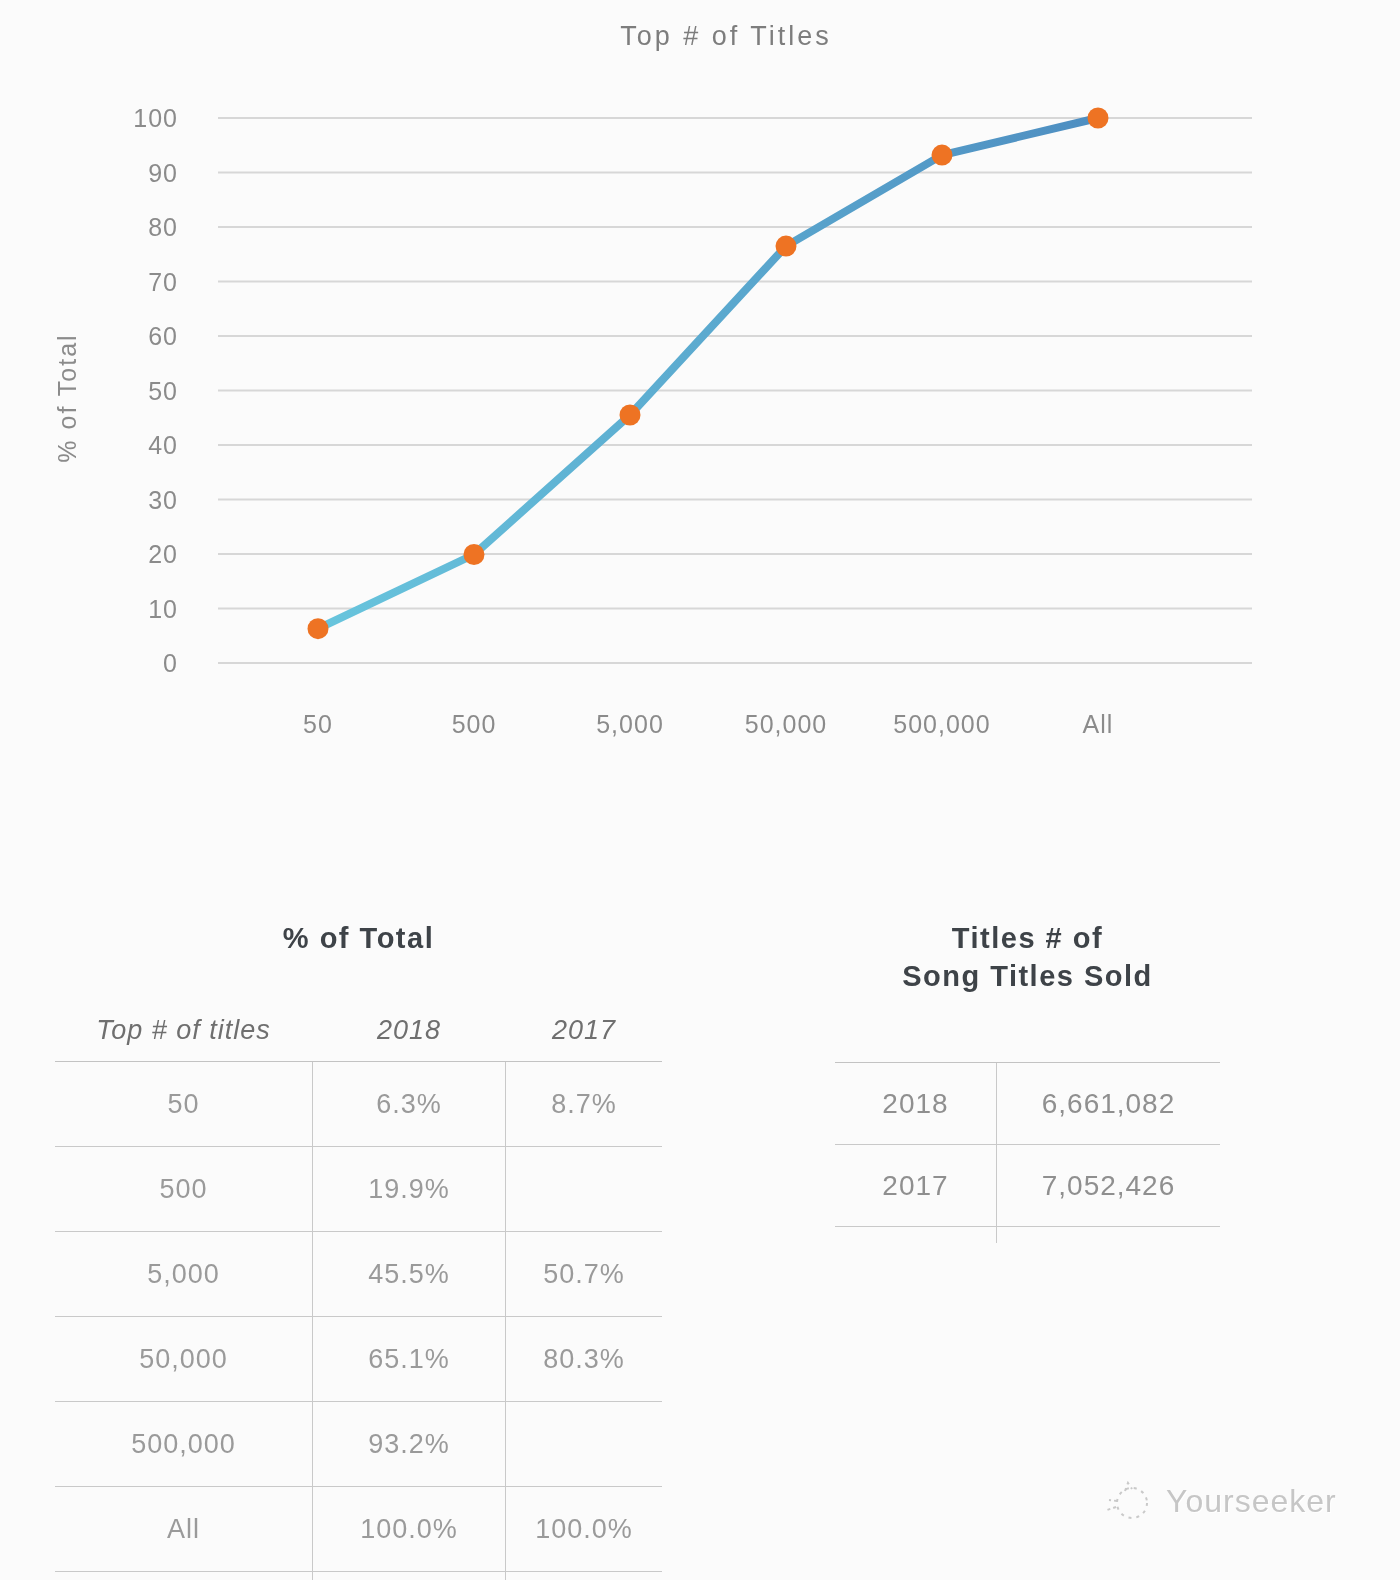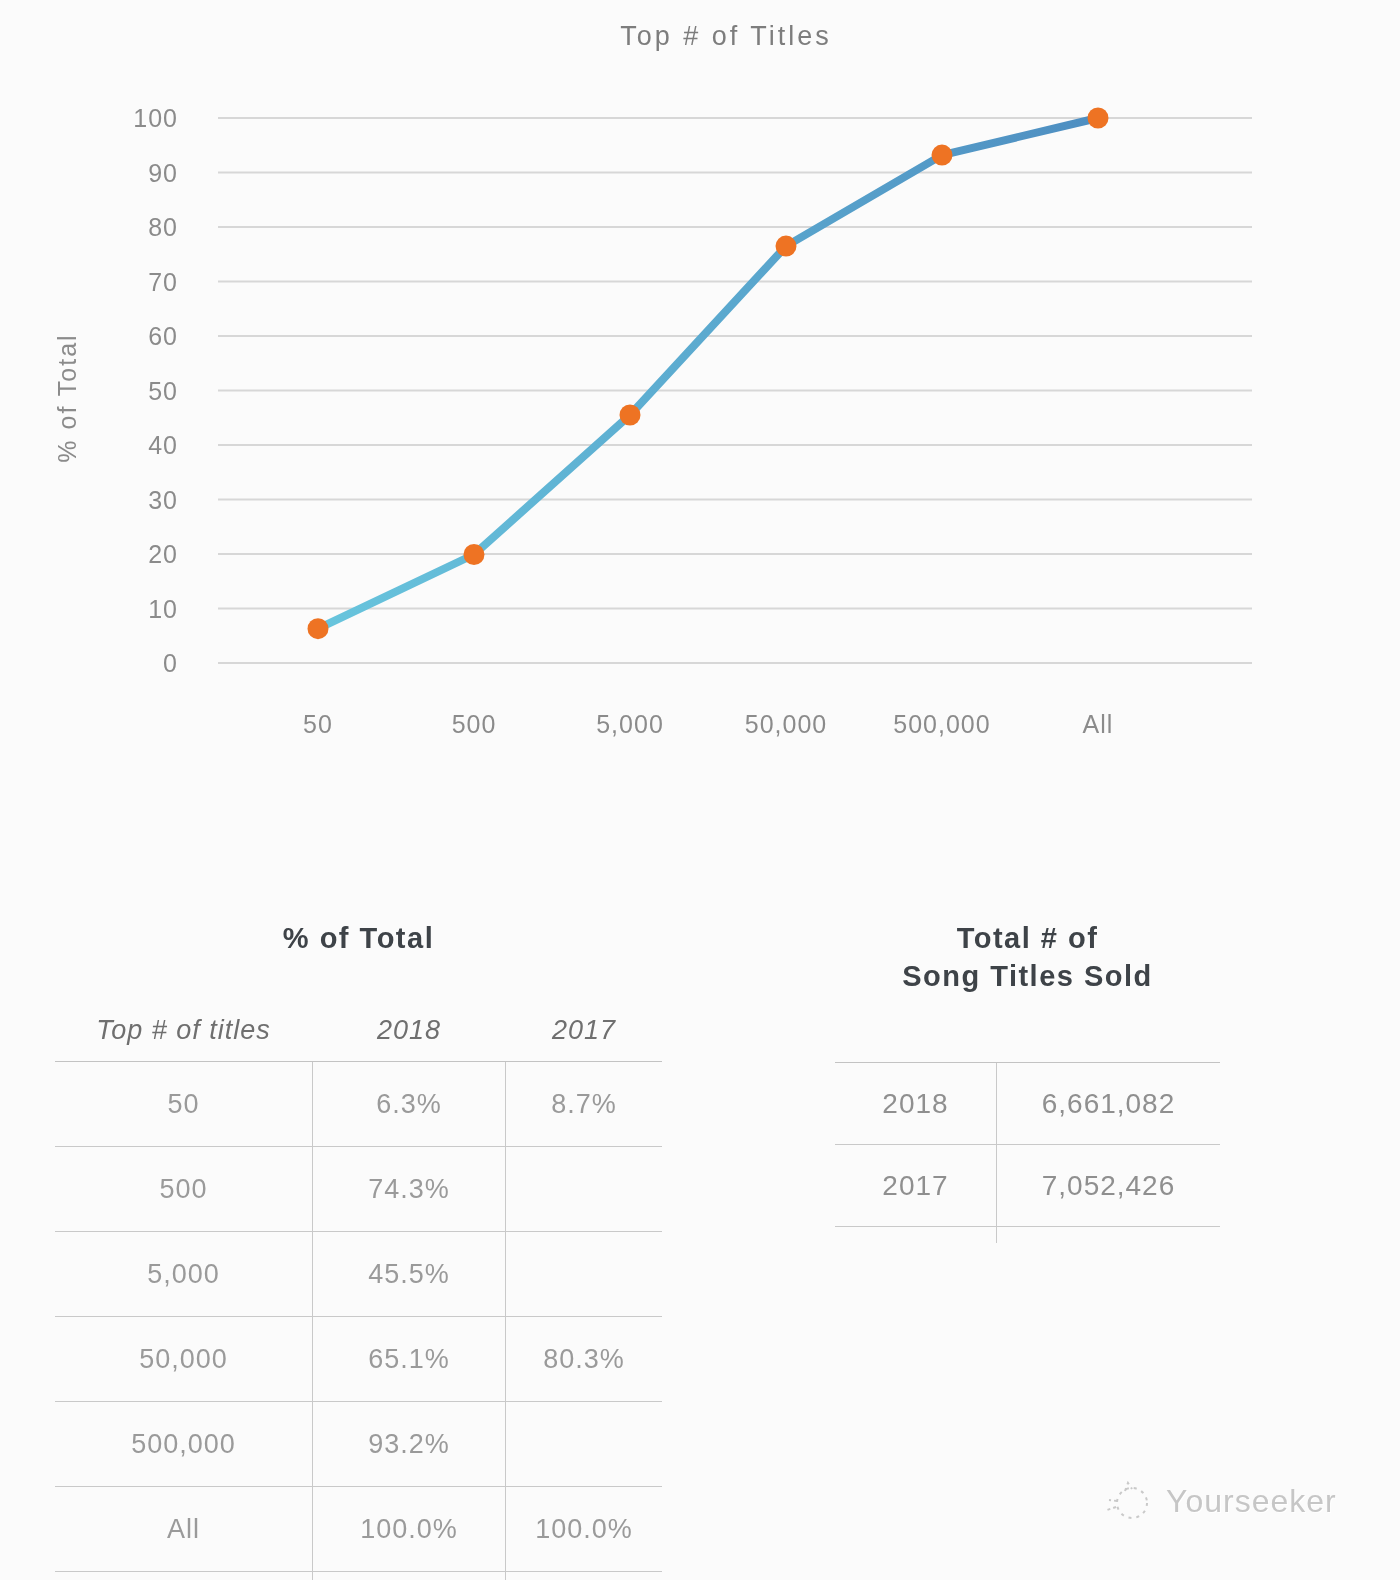--- a/index.html
+++ b/index.html
@@ -127,25 +127,26 @@
     <div class="head-cell">2017</div>
   </div>
   <div class="t1-body" id="t1-body">
       <div class="t1-row">
         <div class="cell c1">50</div>
         <div class="cell c2">6.3%</div>
         <div class="cell c3">8.7%</div>
       </div>
       <div class="t1-row">
         <div class="cell c1">500</div>
-        <div class="cell c2">74.3%</div>
+        <div class="cell c2">19.9%</div>
       </div>
       <div class="t1-row">
         <div class="cell c1">5,000</div>
         <div class="cell c2">45.5%</div>
+        <div class="cell c3">50.7%</div>
       </div>
       <div class="t1-row">
         <div class="cell c1">50,000</div>
         <div class="cell c2">65.1%</div>
         <div class="cell c3">80.3%</div>
       </div>
       <div class="t1-row">
         <div class="cell c1">500,000</div>
         <div class="cell c2">93.2%</div>
       </div>
@@ -157,21 +158,21 @@
     </div>
   <div class="t1-tail">
     <div class="c1"></div>
       <div class="c2"></div>
       <div class="c3"></div>
   </div>
 </div>
 
 <div class="t2">
   <div class="t-title-block">
-    <div class="t-title">Total # of</div>
+    <div class="t-title">Titles # of</div>
     <div class="t-title">Song Titles Sold</div>
   </div>
   <div class="t2-table" id="t2-body">
       <div class="t2-row">
         <div class="cell c1">2018</div>
         <div class="cell c2">6,661,082</div>
       </div>
       <div class="t2-row">
         <div class="cell c1">2017</div>
         <div class="cell c2">7,052,426</div>

